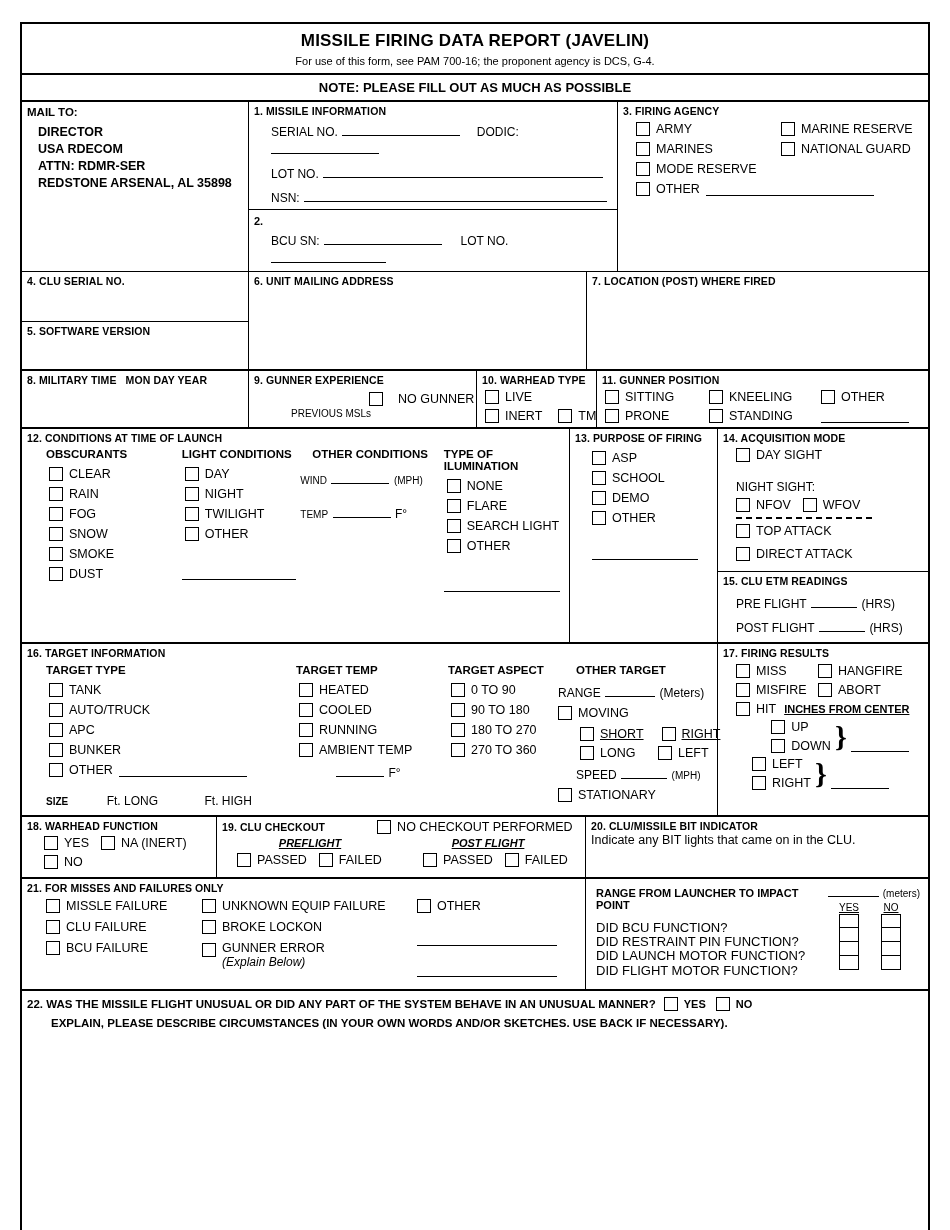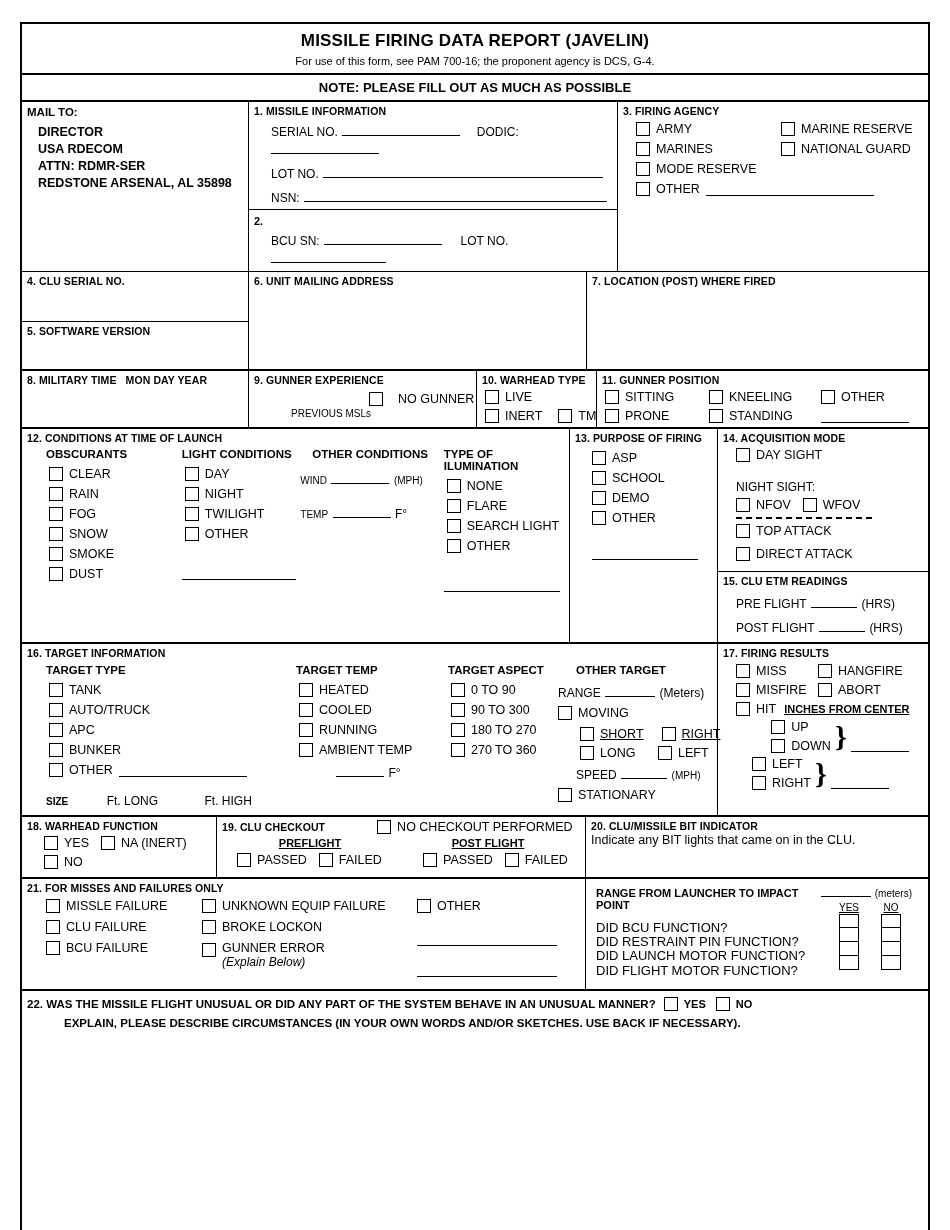--- a/index.html
+++ b/index.html
@@ -434,21 +434,21 @@
 
         <div style="width:110px;">
           <div class="colhd">TARGET ASPECT</div>
           <div class="chk-col" style="margin-top:7px;padding-left:3px;">
             <span class="cbw">
                   <i class="cb"></i>
                   <span>0 TO 90</span>
                 </span>
             <span class="cbw">
                   <i class="cb"></i>
-                  <span>90 TO 300</span>
+                  <span>90 TO 180</span>
                 </span>
             <span class="cbw">
                   <i class="cb"></i>
                   <span>180 TO 270</span>
                 </span>
             <span class="cbw">
                   <i class="cb"></i>
                   <span>270 TO 360</span>
                 </span>
           </div>
@@ -586,21 +586,21 @@
       </div>
     </div>
     <div class="cell bl" style="width:369px;">
       <div style="display:flex;align-items:center;">
         <div class="lbl">19. CLU CHECKOUT</div>
         <span class="cbw" style="margin-left:52px;margin-top:3px;">
               <i class="cb"></i>
               <span>NO CHECKOUT PERFORMED</span>
             </span>
       </div>
-      <div style="display:flex;padding:3px 0 0 0;">
+      <div style="display:flex;padding:3px 0 0 0;font-style:italic;">
         <div style="width:186px;text-align:center;" class="und lbl2">PREFLIGHT</div>
         <div style="width:170px;text-align:center;" class="und lbl2">POST FLIGHT</div>
       </div>
       <div style="display:flex;padding:4px 0 0 20px;">
         <div style="width:186px;display:flex;gap:12px;">
           <span class="cbw">
                 <i class="cb"></i>
                 <span>PASSED</span>
               </span>
           <span class="cbw">
@@ -663,21 +663,21 @@
                 <i class="cb"></i>
                 <span>OTHER</span>
               </span>
           <div class="ul" style="width:140px;margin-top:16px;"></div>
           <div class="ul" style="width:140px;margin-top:14px;"></div>
         </div>
       </div>
       <div style="height:8px;"></div>
     </div>
     <div class="cell bl" style="width:343px;position:relative;">
-      <div style="display:flex;align-items:baseline;padding:5px 16px 0 10px;">
+      <div style="display:flex;align-items:baseline;padding:5px 8px 0 10px;">
         <span class="lbl2">RANGE FROM LAUNCHER TO IMPACT POINT</span>
         <span class="ul" style="width:54px;margin-left:6px;"></span>
         <span class="sm" style="margin-left:4px;">(meters)</span>
       </div>
       <div style="position:absolute;left:248px;top:23px;width:30px;text-align:center;" class="sm und">YES</div>
       <div style="position:absolute;left:290px;top:23px;width:30px;text-align:center;" class="sm und">NO</div>
       <div style="position:absolute;left:253px;top:35px;">
         <div class="ynbox"></div>
         <div class="ynbox" style="border-top:none;"></div>
         <div class="ynbox" style="border-top:none;"></div>
@@ -703,21 +703,21 @@
       <span class="lbl2" style="font-size:11.5px;">22. WAS THE MISSILE FLIGHT UNUSUAL OR DID ANY PART OF THE SYSTEM BEHAVE IN AN UNUSUAL MANNER?</span>
       <span class="cbw" style="margin-left:8px;font-size:12.5px;">
             <i class="cb"></i>
             <span class="lbl2">YES</span>
           </span>
       <span class="cbw" style="margin-left:10px;font-size:12.5px;">
             <i class="cb"></i>
             <span class="lbl2">NO</span>
           </span>
     </div>
-    <div class="lbl2" style="font-size:11.5px;padding:6px 0 0 42px;">EXPLAIN, PLEASE DESCRIBE CIRCUMSTANCES (IN YOUR OWN WORDS AND/OR SKETCHES. USE BACK IF NECESSARY).</div>
+    <div class="lbl2" style="font-size:11.5px;padding:6px 0 0 29px;">EXPLAIN, PLEASE DESCRIBE CIRCUMSTANCES (IN YOUR OWN WORDS AND/OR SKETCHES. USE BACK IF NECESSARY).</div>
   </div>
 
   <div class="row" style="height:40px;">
     <div class="cell" style="width:110px;">
       <div class="lbl">23. DATE</div>
     </div>
     <div class="cell bl" style="width:345px;">
       <div class="lbl">24. GUNNER'S NAME (TYPE OR PRINT)</div>
     </div>
     <div class="cell bl" style="width:275px;">

